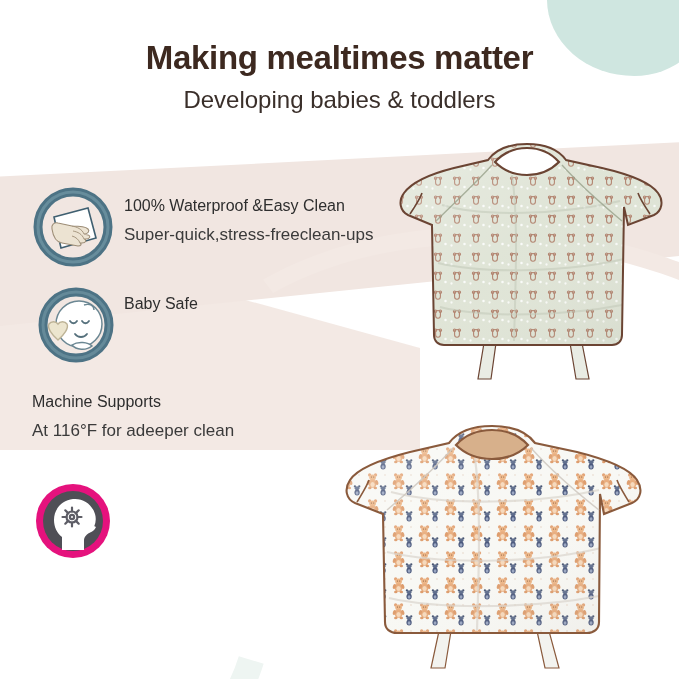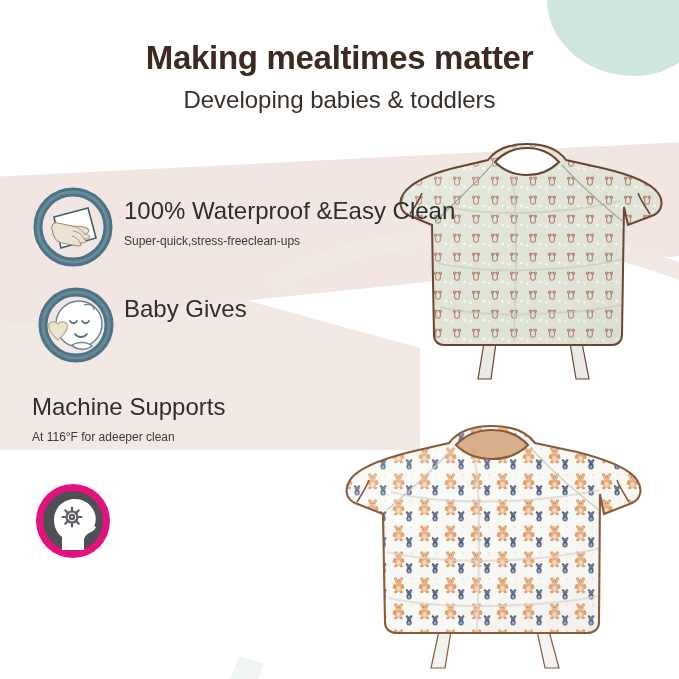--- a/index.html
+++ b/index.html
@@ -121,29 +121,29 @@
     position: relative;
     flex: 0 0 82px;
     width: 82px;
     height: 82px;
     margin-right: 10px;
   }
   .feature .ftext {
     padding-top: 11px;
   }
   .ftitle {
-    font-size: 24px;
+    font-size: 16px;
     font-weight: 400;
     color: #2e2e2e;
     line-height: 1.15;
     white-space: nowrap;
   }
   .fdesc {
     margin-top: 8px;
-    font-size: 12px;
+    font-size: 17px;
     font-weight: 400;
     color: #3a3a3a;
     line-height: 1.42;
     max-width: 250px;
   }
 
   
   .badge svg { display: block; }
 
   
@@ -356,21 +356,21 @@
                    C51,28 46,35 40,40 C34,35 29,28 31,24 Z" fill="#ece5ce" stroke="#bdb396" stroke-width="1.4" transform="translate(-14,16)"></path>
           <g stroke="#55707c" stroke-width="1.8" fill="none" stroke-linecap="round">
             <path d="M38,37 C40,40 43,40 45,37"></path>
             <path d="M50,37 C52,40 55,40 57,37"></path>
             <path d="M43,50 C46,54 52,54 55,50"></path>
           </g>
           <path d="M52,21 C58,19 62,22 62,26" fill="none" stroke="#6b8793" stroke-width="1.4"></path>
         </svg>
       </div>
       <div class="ftext">
-        <div class="ftitle">Baby Gives</div>
+        <div class="ftitle">Baby Safe</div>
       </div>
     </div>
 
     <div class="feature">
       <div class="ftext">
         <div class="ftitle">Machine Supports</div>
         <div class="fdesc">At 116°F for adeeper clean</div>
       </div>
     </div>
 

